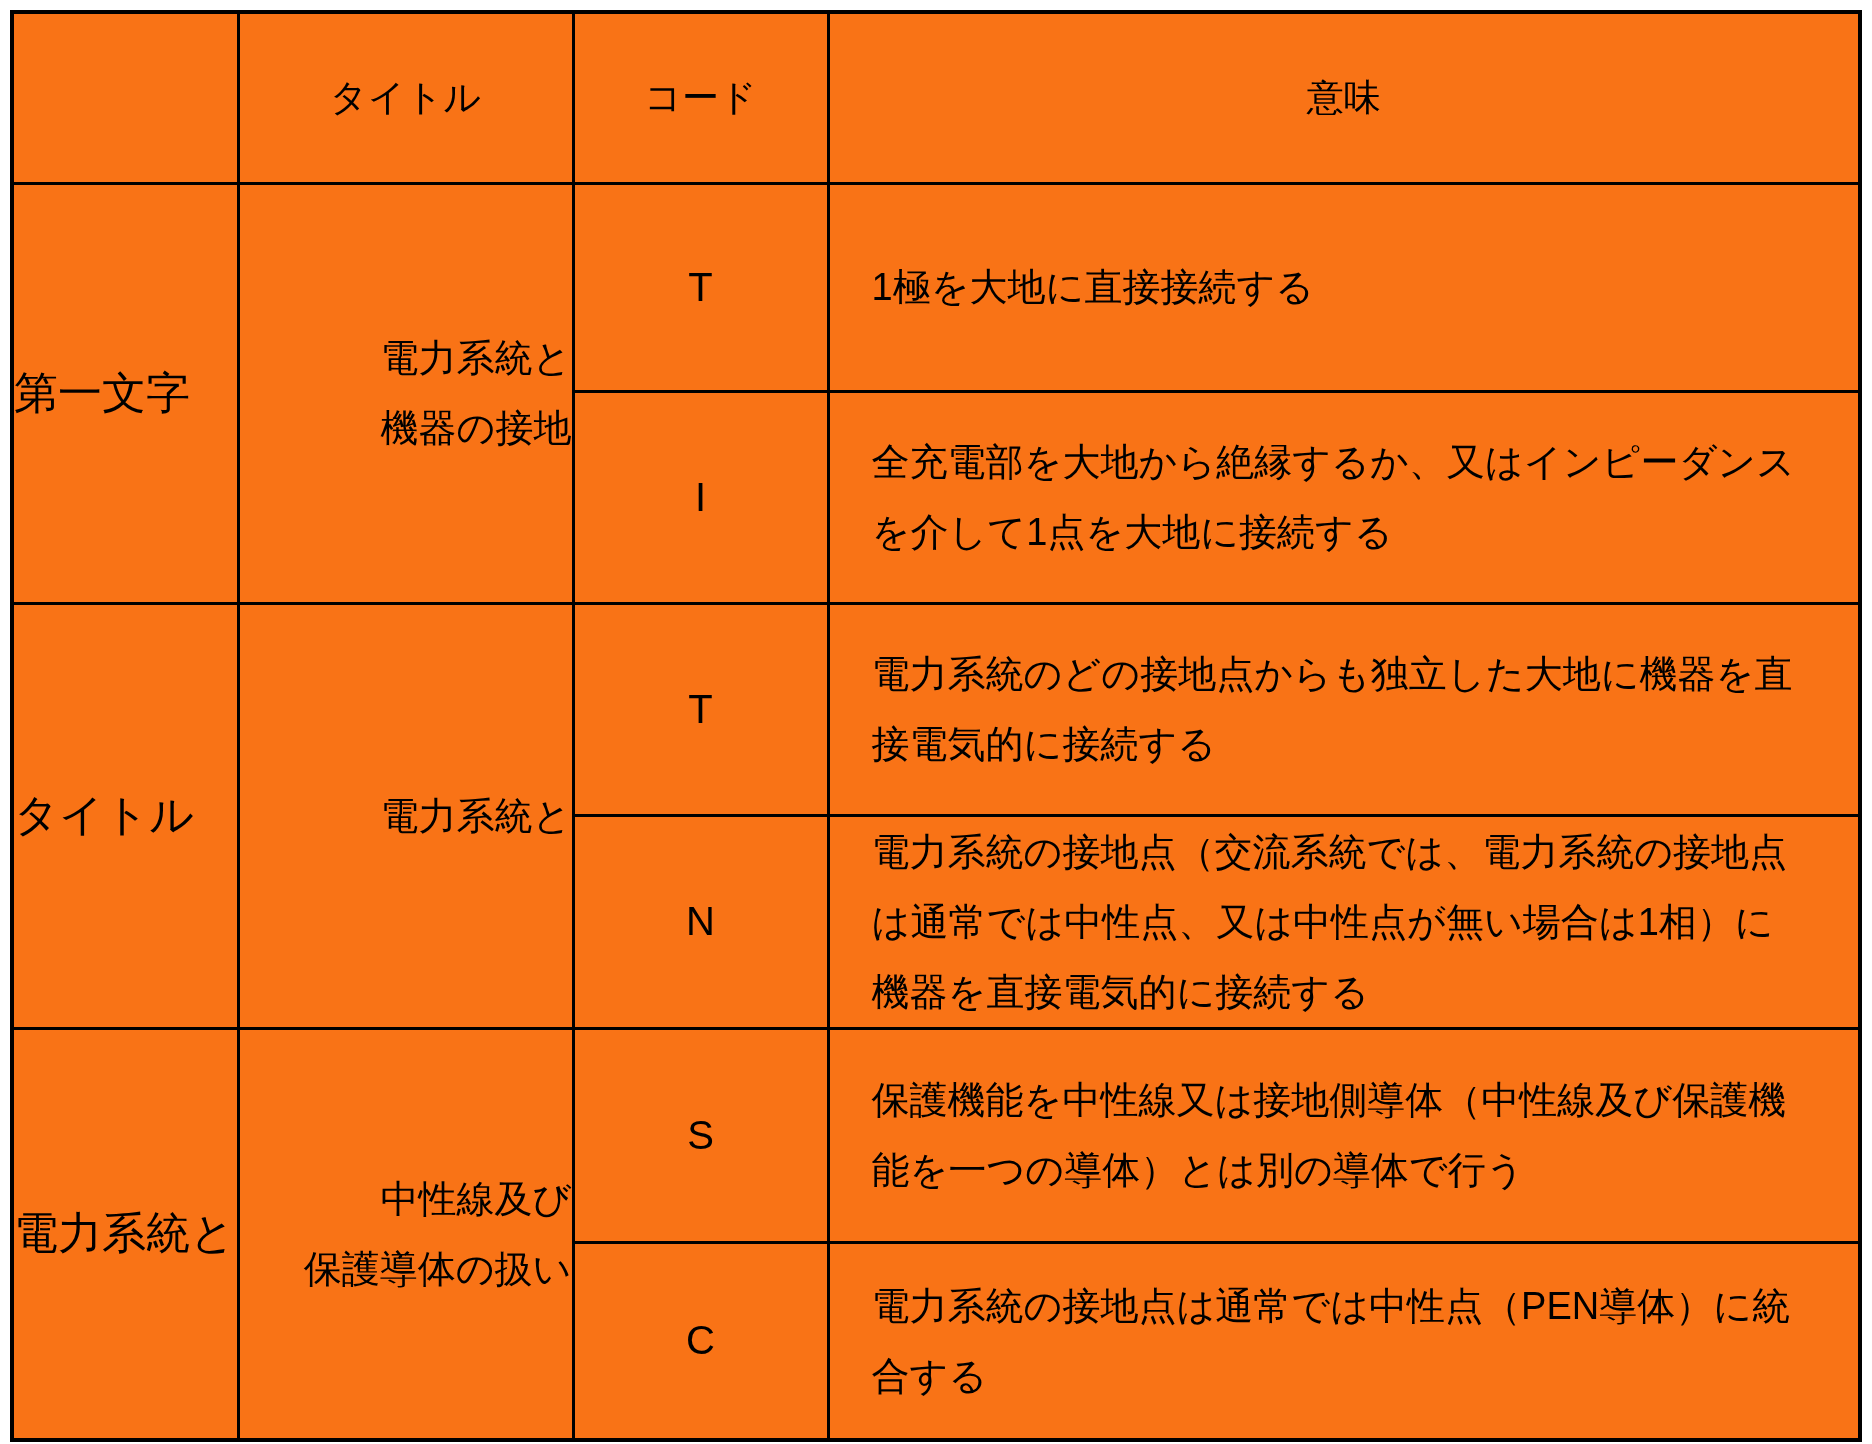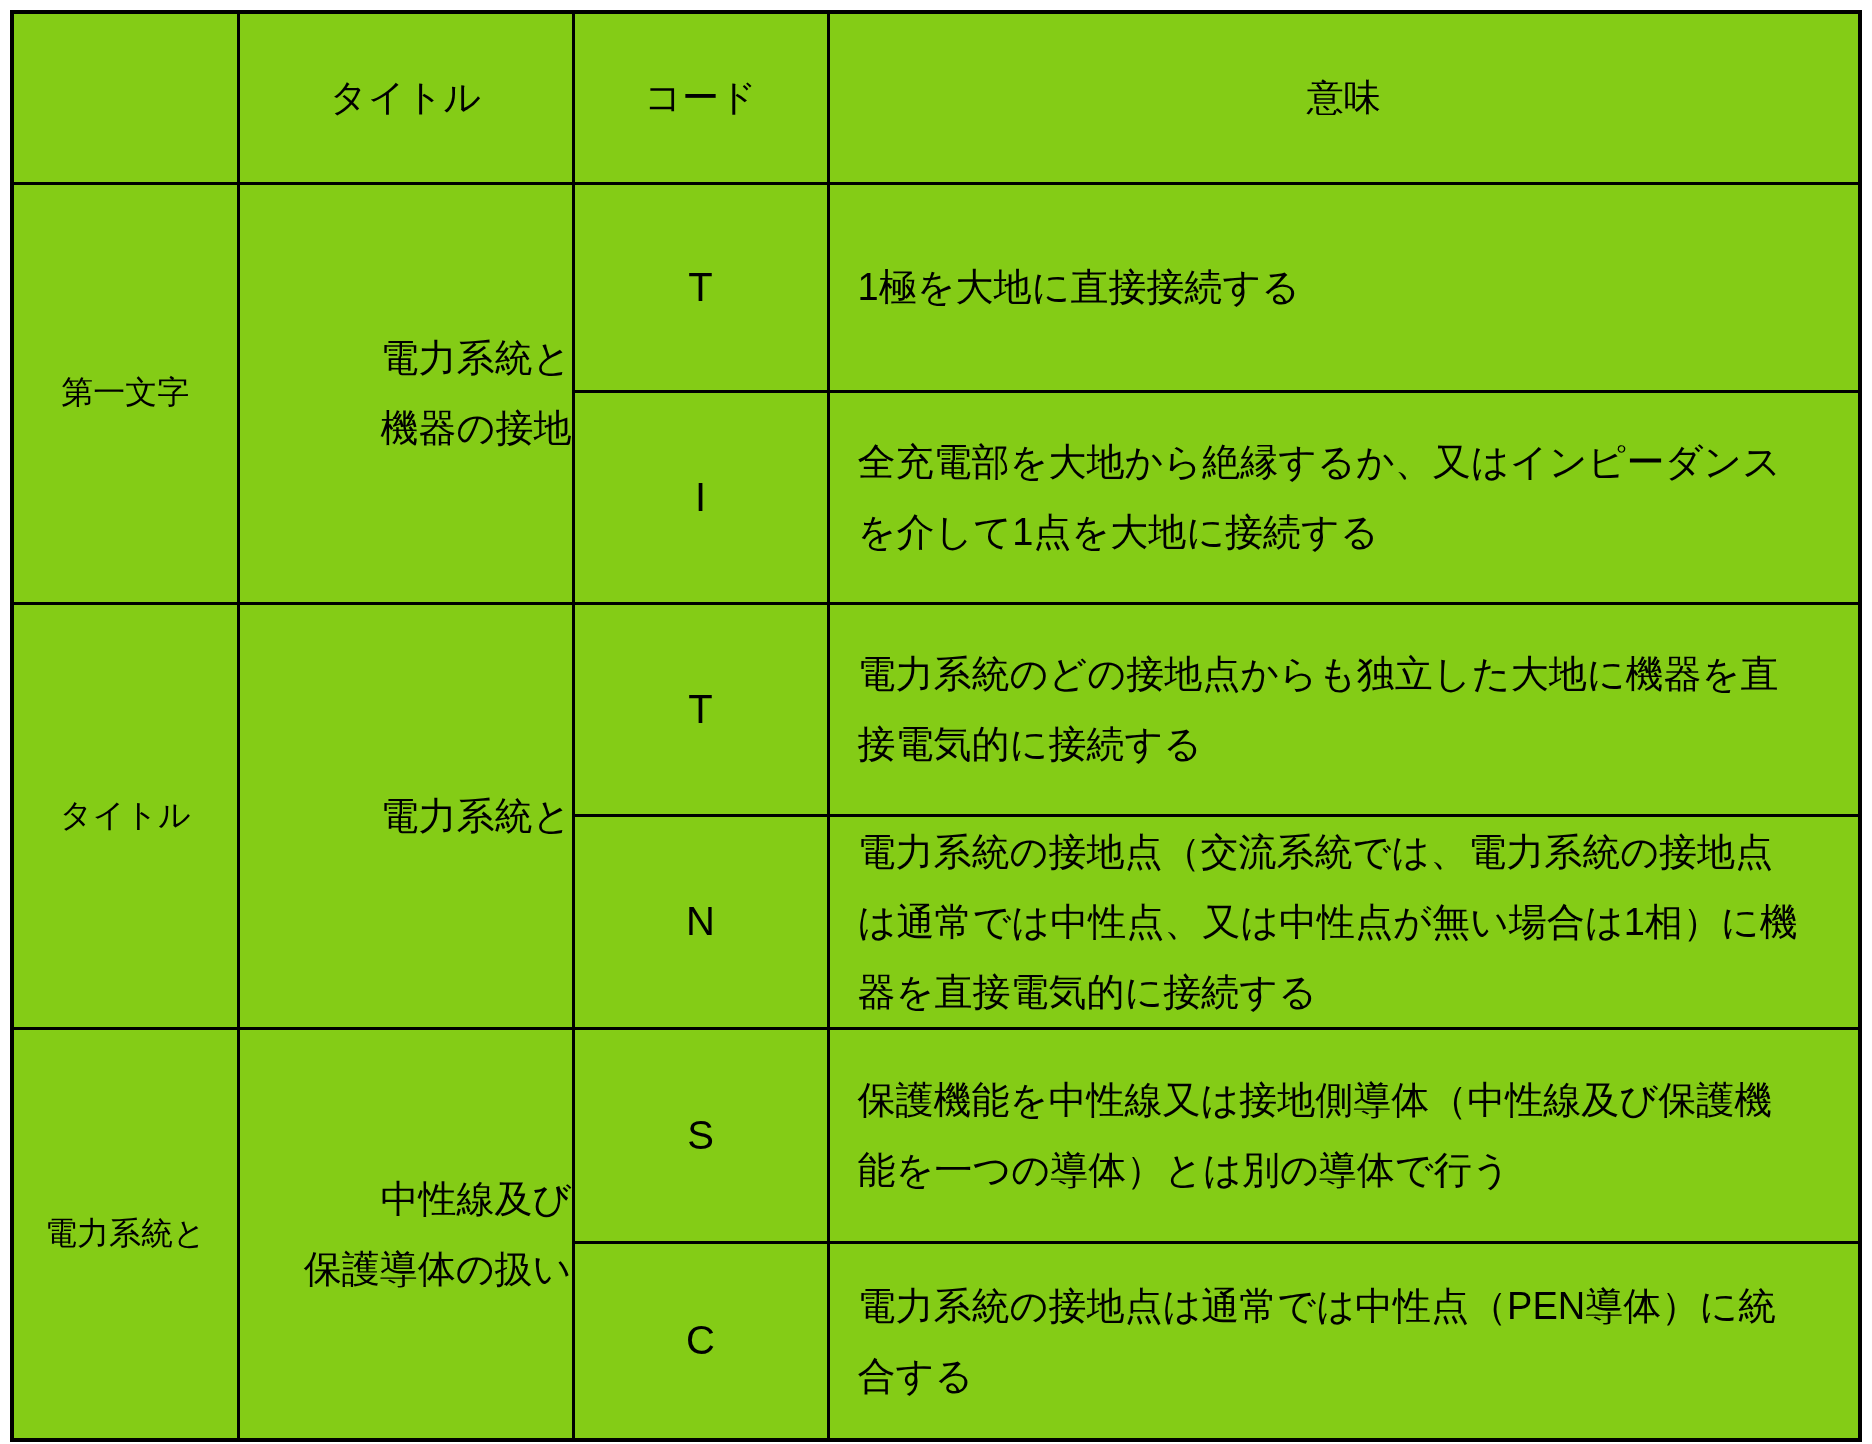--- a/index.html
+++ b/index.html
@@ -17,59 +17,58 @@
     position: absolute;
     left: 10px;
     top: 10px;
   }
   table.codes {
     border-collapse: collapse;
     table-layout: fixed;
     width: 1848px;
     height: 1424px;
     border: 4px solid #000000;
-    background: #84cc16;
+    background: #f97316;
   }
   col.c-pos   { width: 226px; }
   col.c-title { width: 335px; }
   col.c-code  { width: 255px; }
   col.c-mean  { width: 1032px; }
 
   th, td {
     border: 3px solid #000000;
     vertical-align: middle;
     font-weight: 400;
     padding: 0;
   }
   th {
     font-size: 37px;
     text-align: center;
     font-weight: 400;
   }
   td.pos-cell {
-    font-size: 32px;
-    text-align: center;
+    font-size: 44px;
   }
   td.title-cell {
     font-size: 38px;
     text-align: right;
     line-height: 70px;
   }
   td.title-cell .line {
     display: block;
   }
   td.code-cell {
     font-size: 40px;
     text-align: center;
   }
   td.mean-cell {
     font-size: 38px;
     text-align: left;
     line-height: 70px;
-    padding-left: 28px;
+    padding-left: 42px;
     padding-right: 56px;
     word-break: normal;
   }
   tr.r-head { height: 171px; }
   tr.r1 { height: 208px; }
   tr.r2 { height: 212px; }
   tr.r3 { height: 212px; }
   tr.r4 { height: 209px; }
   tr.r5 { height: 214px; }
   tr.r6 { height: 198px; }

